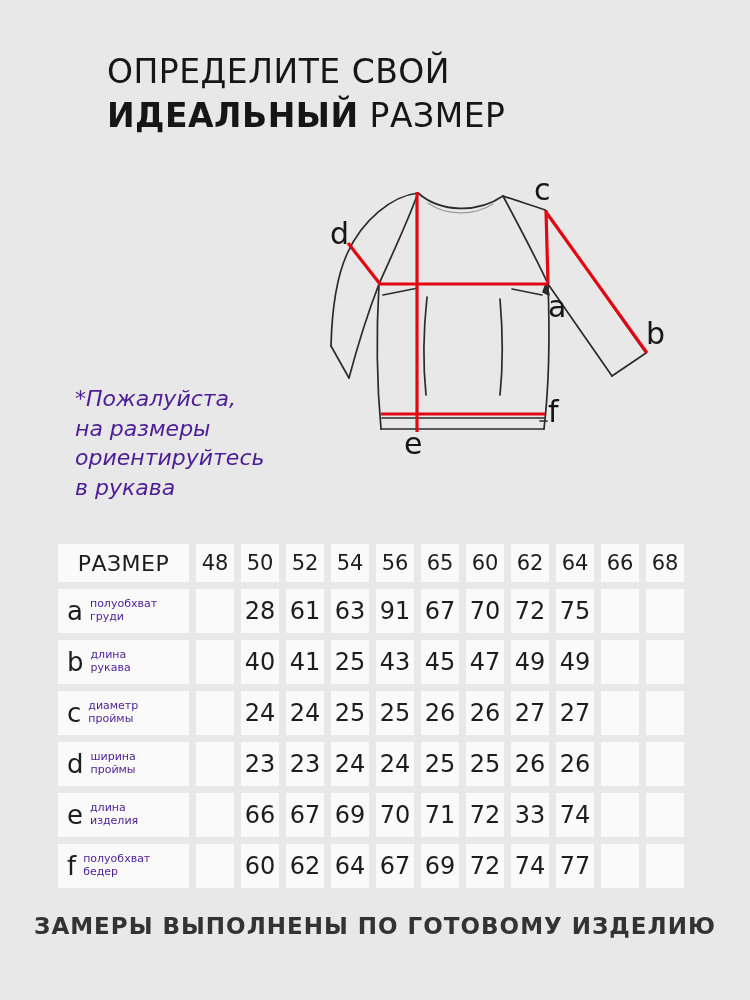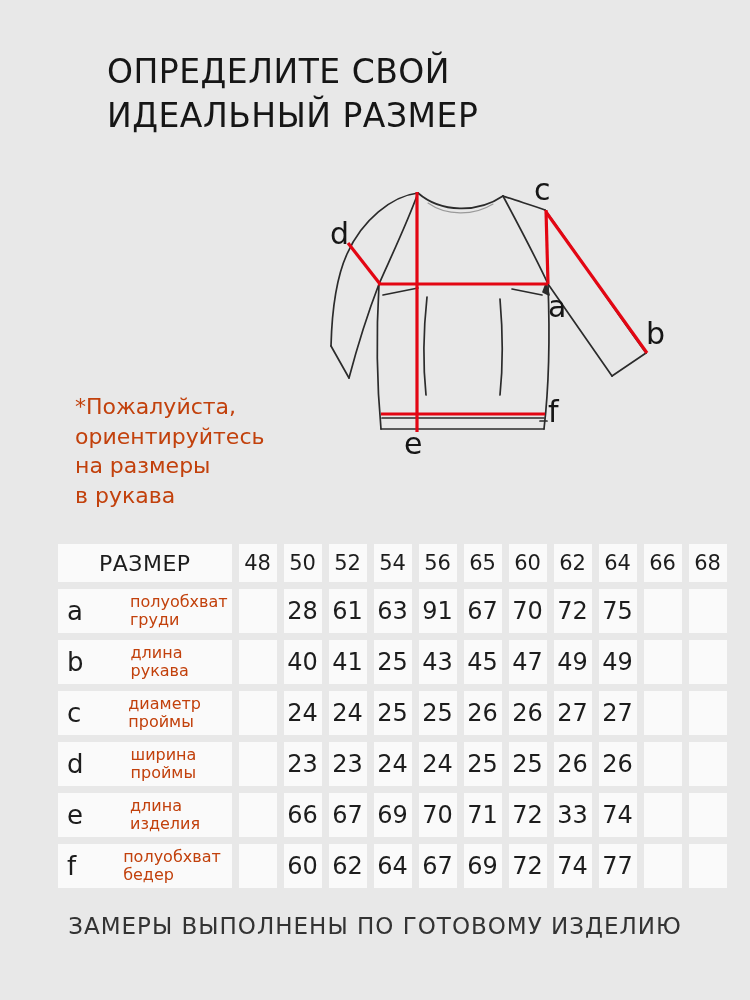--- a/index.html
+++ b/index.html
@@ -10,27 +10,27 @@
     font-family:"DejaVu Sans","Liberation Sans",sans-serif;
     color:#1c1c1c;
     overflow:hidden;
   }
 
   .title {
     position:absolute; left:75px; top:50px;
     font-size:33px; line-height:44px; letter-spacing:.5px;
     font-weight:500; color:#161616;margin-left:32px;
   }
-  .title strong { font-weight:400; }
+  .title strong { font-weight:700; }
 
   .figure { position:absolute; left:306px; top:164px; }
 
   .note {
-    position:absolute; left:75px; top:392px;
-    font-size:22px; line-height:29.5px; color:#c2410c;
+    position:absolute; left:75px; top:384px;
+    font-size:22px; line-height:29.5px; color:#4c1d95;font-style:italic;
   }
   .note span { display:block; }
 
   table.size-table {
     position:absolute; left:51px; top:537px;
     border-collapse:separate; border-spacing:7px;
     table-layout:fixed;
   }
   .size-table th, .size-table td {
     background:#fafafa;
@@ -39,27 +39,27 @@
   }
   .size-table thead th { height:38px; font-size:21px; }
   .size-table thead th.label-col {
     width:131px; font-size:22px; font-weight:500; letter-spacing:.5px;
   }
   .size-table td { width:38px; height:44px; font-size:24px; }
   .size-table th.row-label { width:131px; padding:0 4px 0 9px; }
   .row-label .cellflex { display:flex; align-items:center; text-align:left; }
   .row-label .letter { font-size:26px; margin-right:7px; line-height:1; }
   .row-label .measure {
-    font-size:16px; line-height:1.15; white-space:pre-line; color:#c2410c;margin-left:40px;
+    font-size:11px; line-height:1.15; white-space:pre-line; color:#4c1d95;
   }
 
   .footer {
     position:absolute; left:0; width:100%; top:913px;
     text-align:center; font-size:23px; letter-spacing:1px;
-    color:#333; font-weight:400;
+    color:#333; font-weight:700;
   }
 
   svg text.lab {
     font-family:"DejaVu Sans","Liberation Sans",sans-serif;
     font-size:30px; fill:#161616;
   }
 </style>
 </head>
 <body>
 
@@ -114,22 +114,22 @@
       <text class="lab" x="242" y="153">a</text>
       <text class="lab" x="340" y="180">b</text>
       <text class="lab" x="98" y="290">e</text>
       <text class="lab" x="242" y="258">f</text>
     </g>
   </svg>
 </div>
 
 <div class="note">
   <span>*Пожалуйста,</span>
+  <span>на размеры</span>
   <span>ориентируйтесь</span>
-  <span>на размеры</span>
   <span>в рукава</span>
 </div>
 
 <table class="size-table">
   <thead>
     <tr id="size-header-row">
         <th class="label-col">РАЗМЕР</th>
         <th>48</th>
         <th>50</th>
         <th>52</th>

